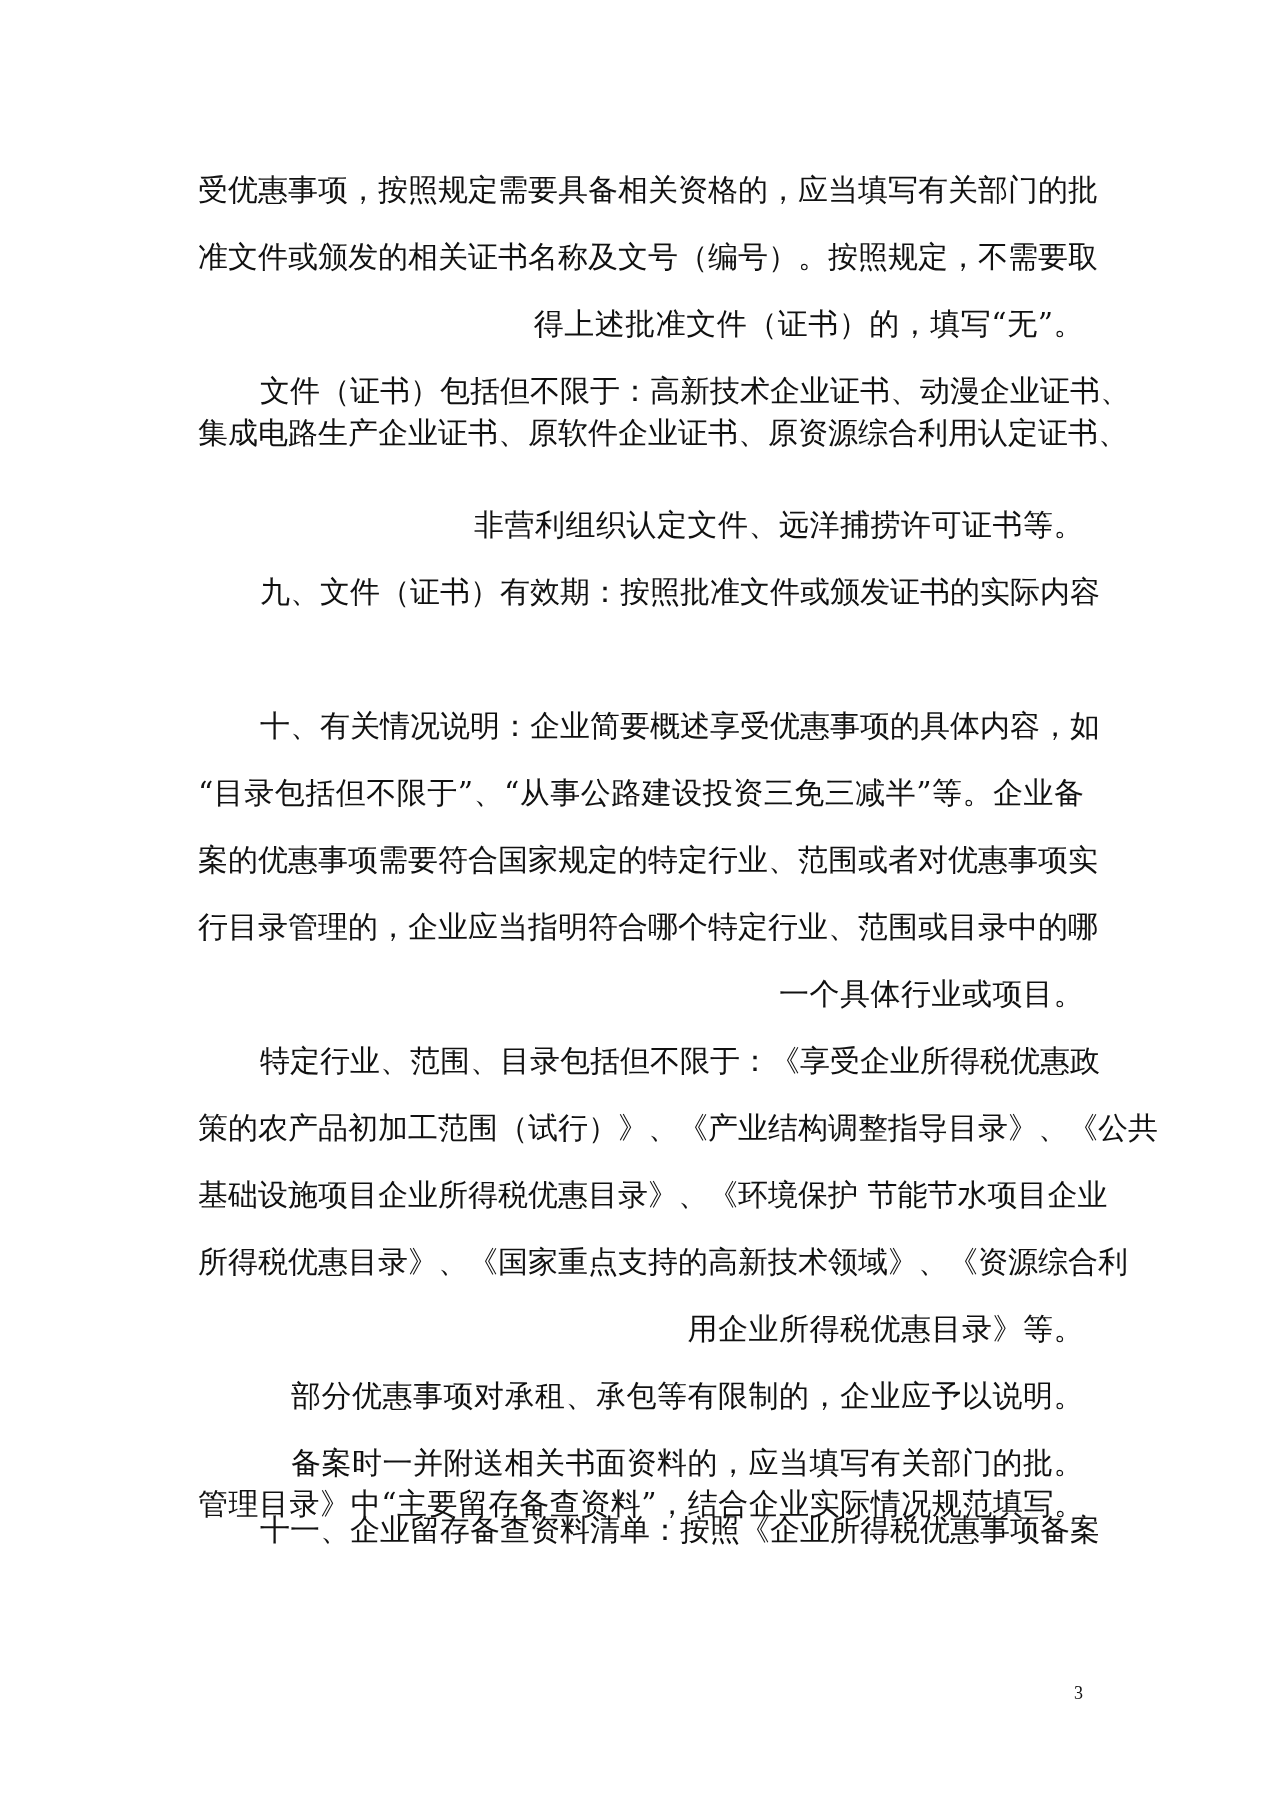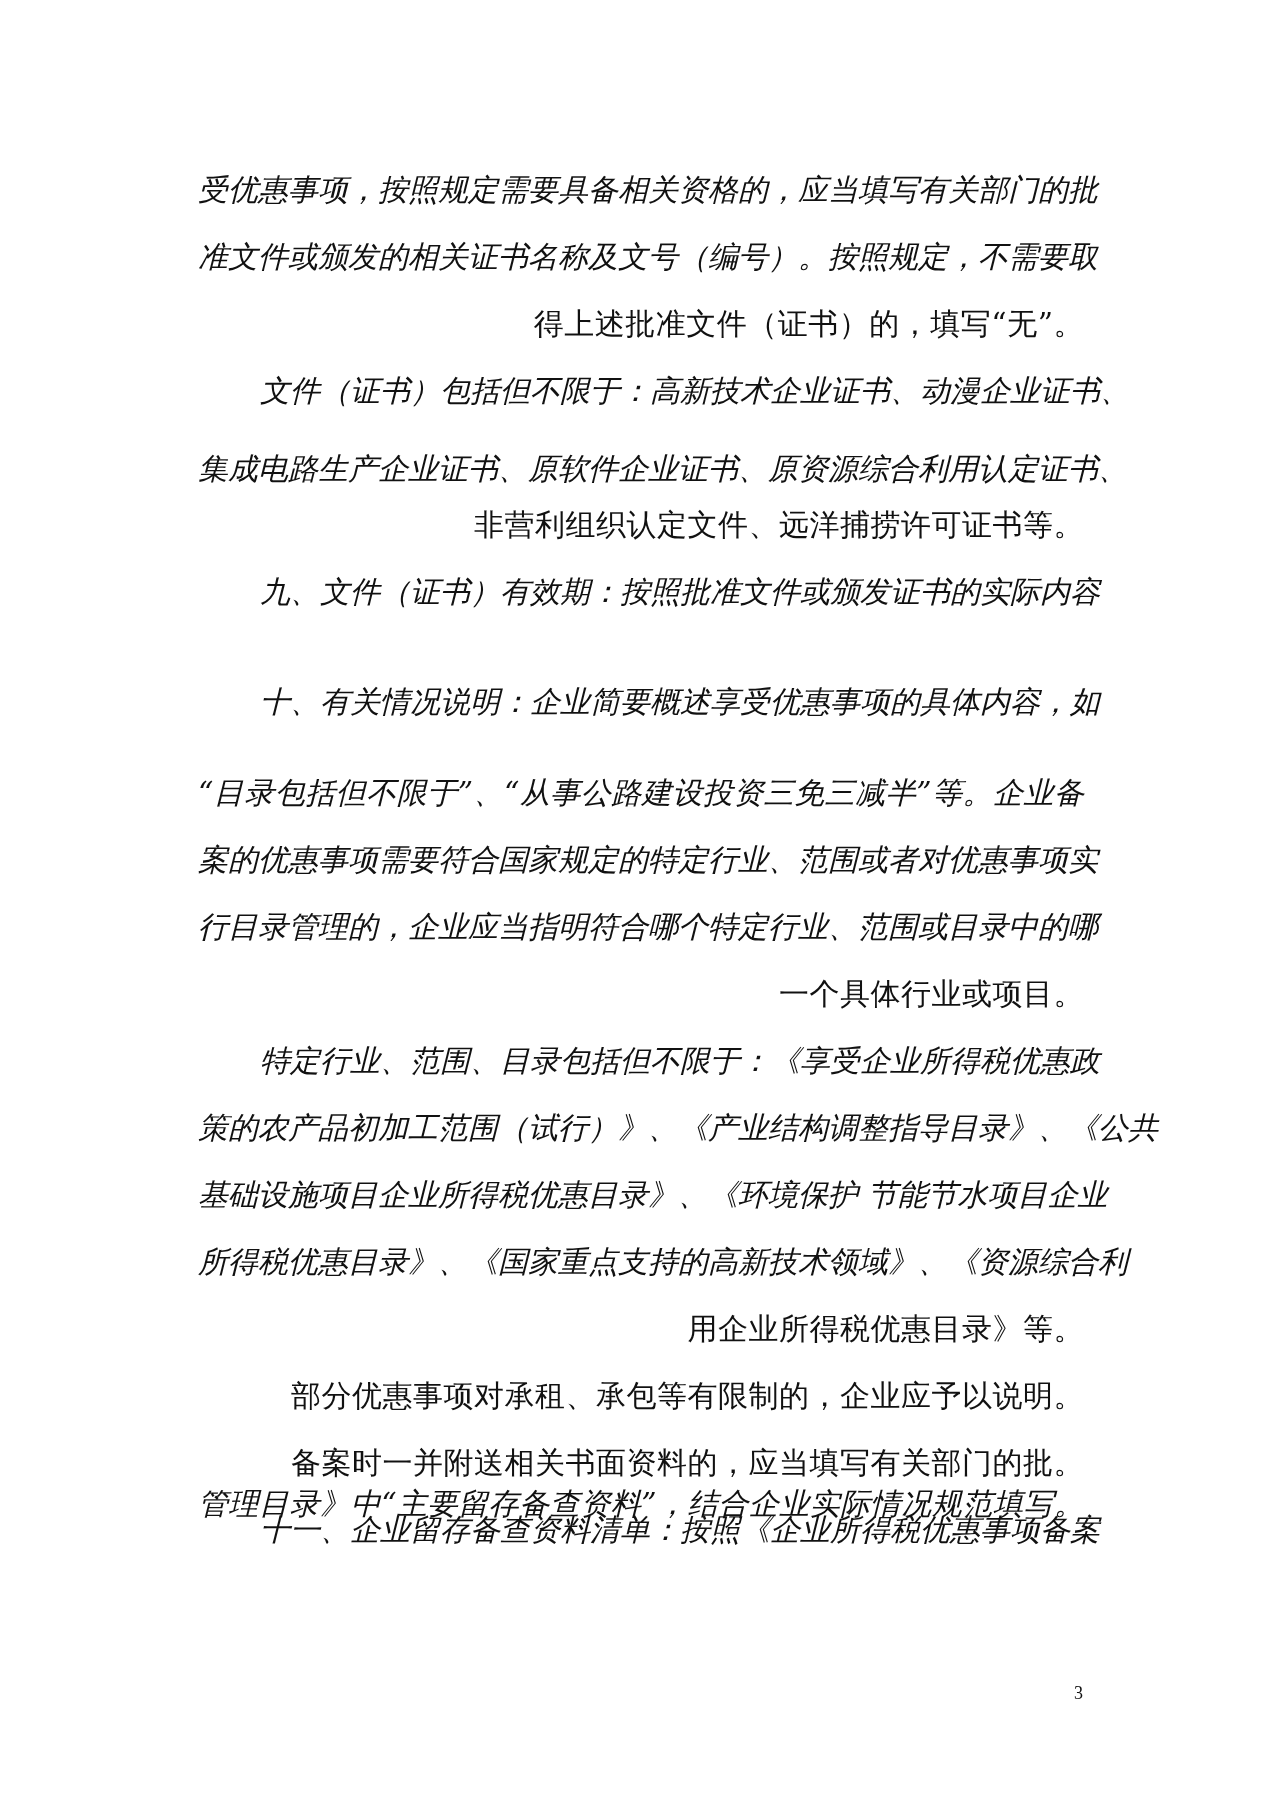--- a/index.html
+++ b/index.html
@@ -10,21 +10,21 @@
     left: 198px;
     width: 886px;
     height: 40px;
     line-height: 40px;
     font-family: "DejaVu Serif", "Liberation Serif", serif;
     font-size: 30px;
     color: #111111;
     white-space: nowrap;
     overflow: visible;
   }
-  .line.full { text-align: justify; text-align-last: justify; font-style: italic; }
+  .line.full { text-align: justify; text-align-last: justify; }
   .line.indent { left: 260px; width: 824px; }
   .line.last { text-align: right; letter-spacing: 0.5px; }
   .page-number {
     position: absolute;
     left: 1074px;
     top: 1680px;
     width: 20px;
     font-family: "Liberation Serif", "DejaVu Serif", serif;
     font-size: 18px;
     line-height: 26px;
@@ -34,26 +34,26 @@
 </style>
 </head>
 <body>
 
 <div class="page">
   <div class="line full" style="top:170px">受优惠事项，按照规定需要具备相关资格的，应当填写有关部门的批</div>
   <div class="line full" style="top:237px">准文件或颁发的相关证书名称及文号（编号）。按照规定，不需要取</div>
   <div class="line last" style="top:304px">得上述批准文件（证书）的，填写“无”。</div>
 
   <div class="line full indent" style="top:371px">文件（证书）包括但不限于：高新技术企业证书、动漫企业证书、</div>
-  <div class="line full" style="top:449px">集成电路生产企业证书、原软件企业证书、原资源综合利用认定证书、</div>
+  <div class="line full" style="top:413px">集成电路生产企业证书、原软件企业证书、原资源综合利用认定证书、</div>
   <div class="line last" style="top:505px">非营利组织认定文件、远洋捕捞许可证书等。</div>
 
   <div class="line full indent" style="top:572px">九、文件（证书）有效期：按照批准文件或颁发证书的实际内容</div>
 
-  <div class="line full indent" style="top:682px">十、有关情况说明：企业简要概述享受优惠事项的具体内容，如</div>
+  <div class="line full indent" style="top:706px">十、有关情况说明：企业简要概述享受优惠事项的具体内容，如</div>
   <div class="line full" style="top:773px">“目录包括但不限于”、“从事公路建设投资三免三减半”等。企业备</div>
   <div class="line full" style="top:840px">案的优惠事项需要符合国家规定的特定行业、范围或者对优惠事项实</div>
   <div class="line full" style="top:907px">行目录管理的，企业应当指明符合哪个特定行业、范围或目录中的哪</div>
   <div class="line last" style="top:974px">一个具体行业或项目。</div>
 
   <div class="line full indent" style="top:1041px">特定行业、范围、目录包括但不限于：《享受企业所得税优惠政</div>
   <div class="line full" style="top:1108px">策的农产品初加工范围（试行）》、《产业结构调整指导目录》、《公共</div>
   <div class="line full" style="top:1175px">基础设施项目企业所得税优惠目录》、《环境保护 节能节水项目企业</div>
   <div class="line full" style="top:1242px">所得税优惠目录》、《国家重点支持的高新技术领域》、《资源综合利</div>
   <div class="line last" style="top:1309px">用企业所得税优惠目录》等。</div>

